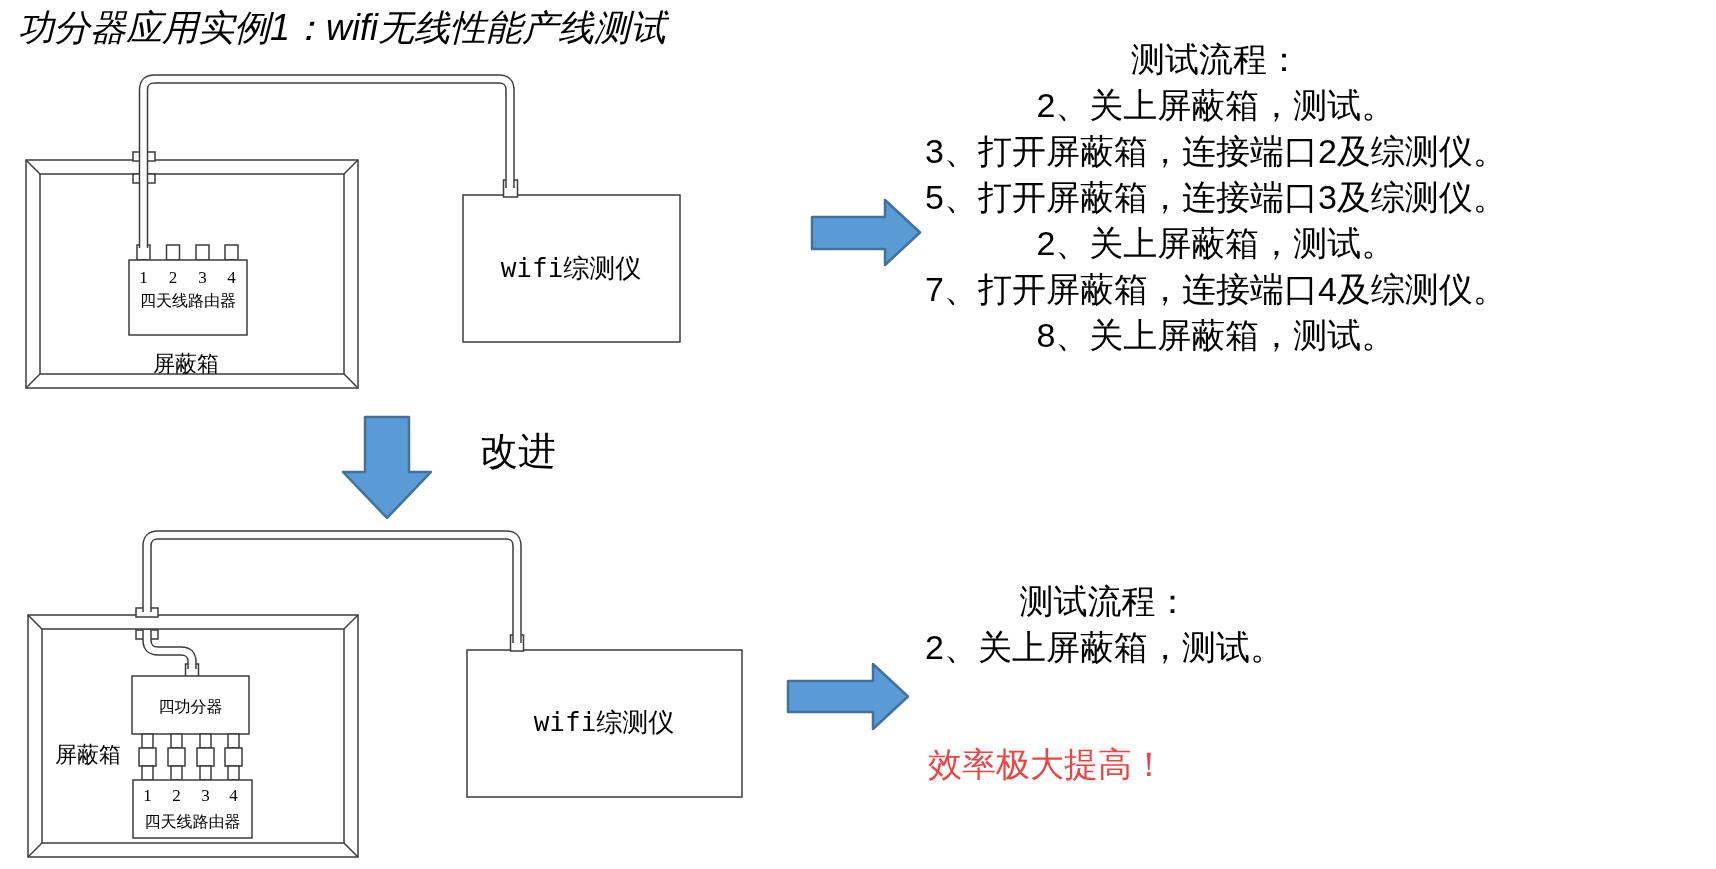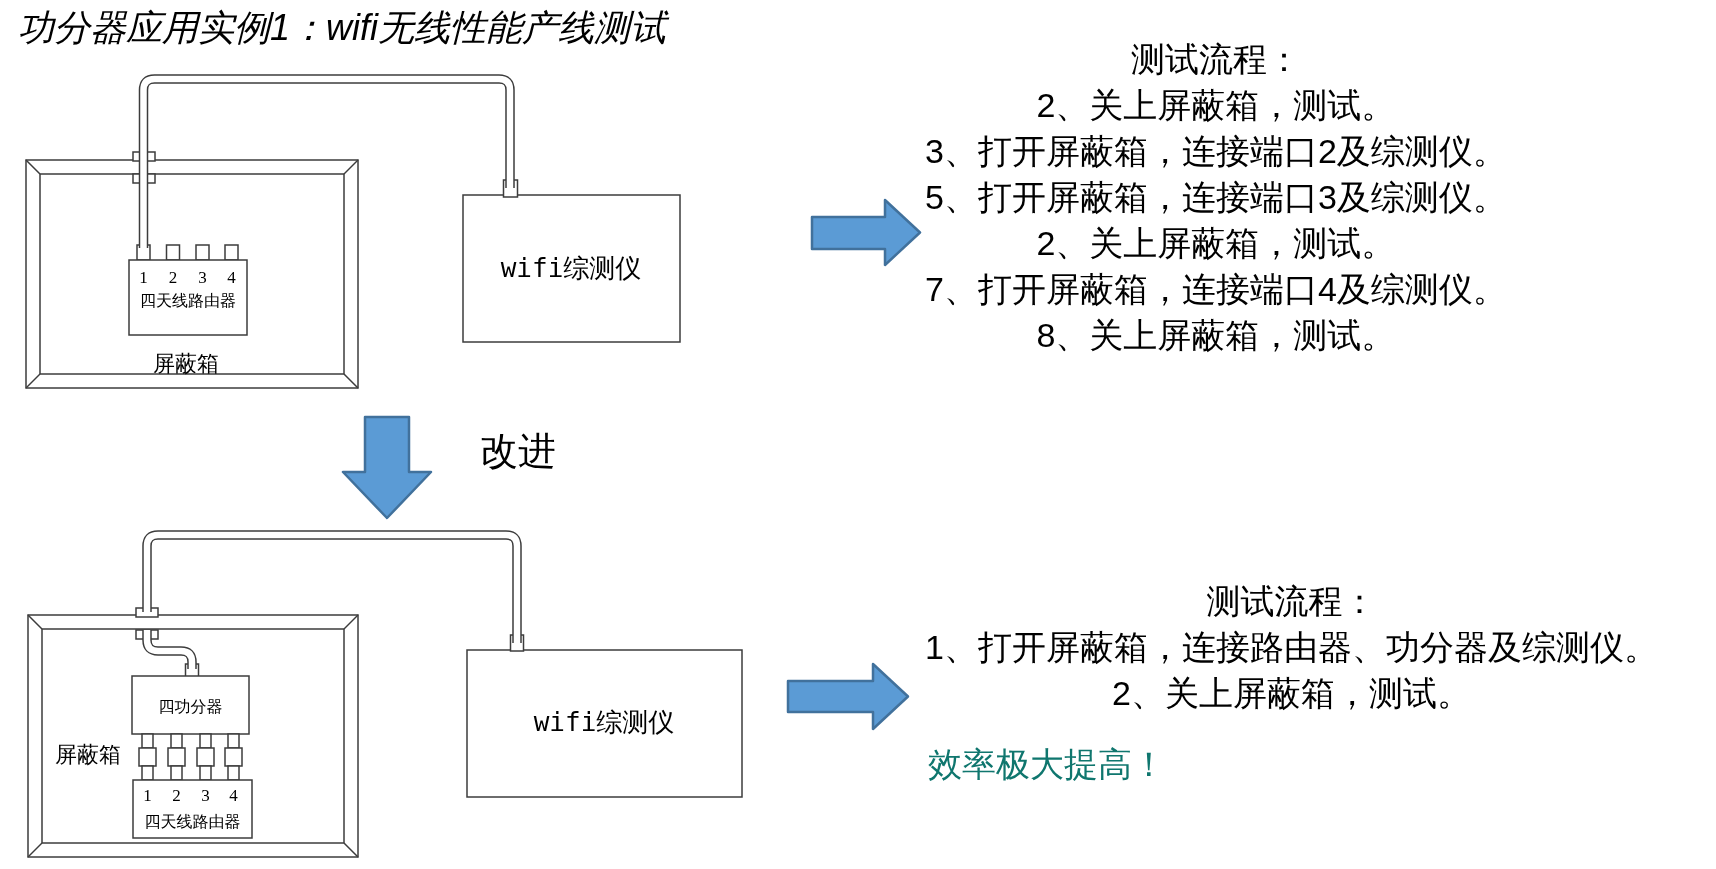--- a/index.html
+++ b/index.html
@@ -5,21 +5,21 @@
   html,body{margin:0;padding:0;}
   body{
     width:1716px;height:869px;position:relative;overflow:hidden;background:#ffffff;
     font-family:"Liberation Sans","DejaVu Sans",sans-serif;color:#000;
   }
   .abs{position:absolute;}
   #title{left:18px;top:4px;font-size:36px;white-space:nowrap;font-style:italic;}
   .proc{font-size:34px;line-height:46px;white-space:nowrap;text-align:center;}
   #proc-top{left:925px;top:36px;}
   #proc-bottom{left:925px;top:578px;}
-  #highlight{left:928px;top:742px;font-size:34px;color:#0f766e;white-space:nowrap;}
+  #highlight{left:928px;top:742px;font-size:34px;color:#ef4444;white-space:nowrap;}
   #improve-label{left:480px;top:426px;font-size:38px;}
   #diagram{position:absolute;left:0;top:0;}
   .ln{fill:none;stroke:#3C3C3C;stroke-width:1.5;}
   .wfill{fill:#ffffff;stroke:#3C3C3C;stroke-width:1.5;}
   .cable-o{fill:none;stroke:#3C3C3C;stroke-width:9.5;}
   .cable-i{fill:none;stroke:#ffffff;stroke-width:6.5;}
   .arrow{fill:#5B9BD5;stroke:#41719C;stroke-width:2.5;stroke-linejoin:round;}
   .dtxt{fill:#000;font-family:"Liberation Serif","DejaVu Serif",serif;}
   .mtxt{fill:#000;font-family:"DejaVu Sans Mono","Liberation Mono","Liberation Serif",serif;}
 </style>
@@ -123,17 +123,16 @@
   <div>2、关上屏蔽箱，测试。</div>
   <div>3、打开屏蔽箱，连接端口2及综测仪。</div>
   <div>5、打开屏蔽箱，连接端口3及综测仪。</div>
   <div>2、关上屏蔽箱，测试。</div>
   <div>7、打开屏蔽箱，连接端口4及综测仪。</div>
   <div>8、关上屏蔽箱，测试。</div>
 </div>
 
 <div id="proc-bottom" class="abs proc">
   <div>测试流程：</div>
-  <div>1、打开屏蔽箱，连接路由器、功分器及综测仪。</div>
   <div>2、关上屏蔽箱，测试。</div>
 </div>
 
 <div id="highlight" class="abs">效率极大提高！</div>
 
 </body></html>

